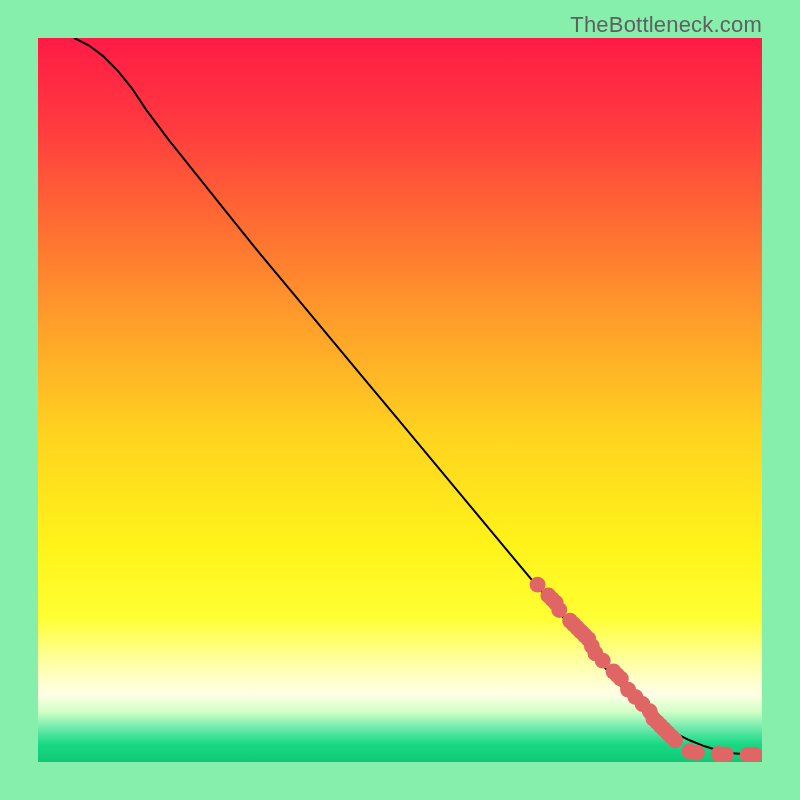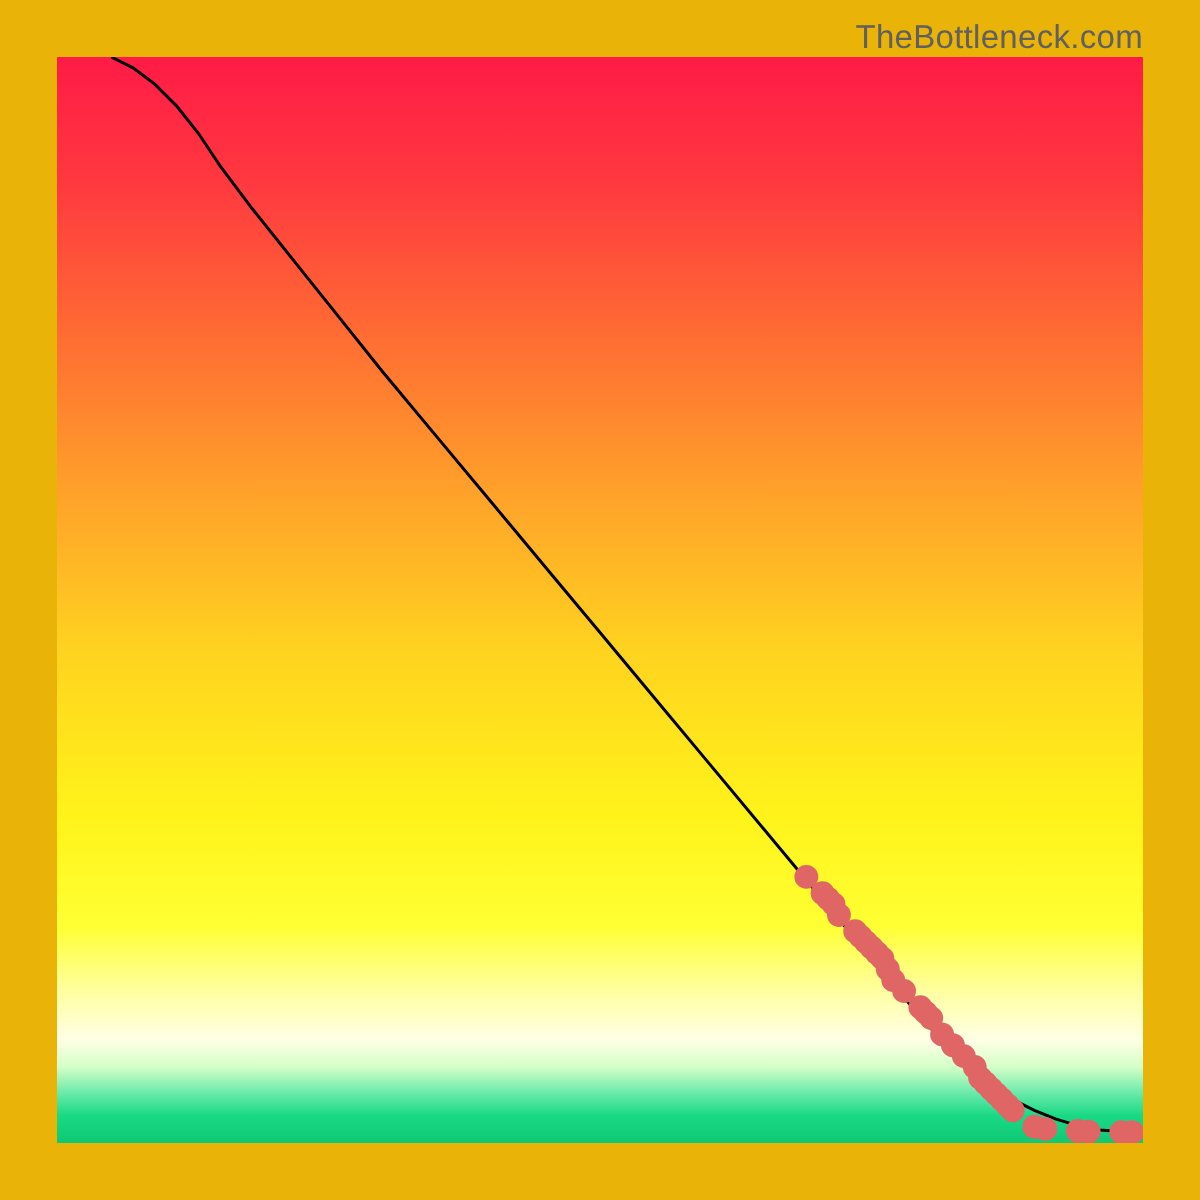--- a/index.html
+++ b/index.html
@@ -10,21 +10,21 @@
     background: #000;
     overflow: hidden;
     font-family: Arial, Helvetica, sans-serif;
   }
   .frame {
     position: absolute;
     left: 0;
     top: 0;
     width: 800px;
     height: 800px;
-    background: #eab308;
+    background: #86efac;
   }
   .plot-area {
     position: absolute;
     left: 38px;
     top: 38px;
     width: 724px;
     height: 724px;
     overflow: hidden;
   }
   .watermark {

